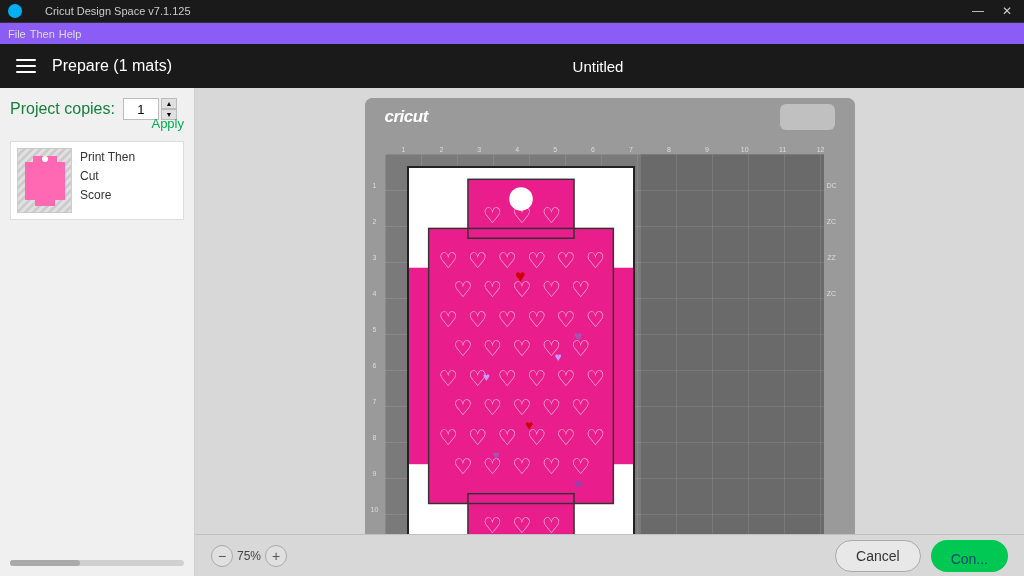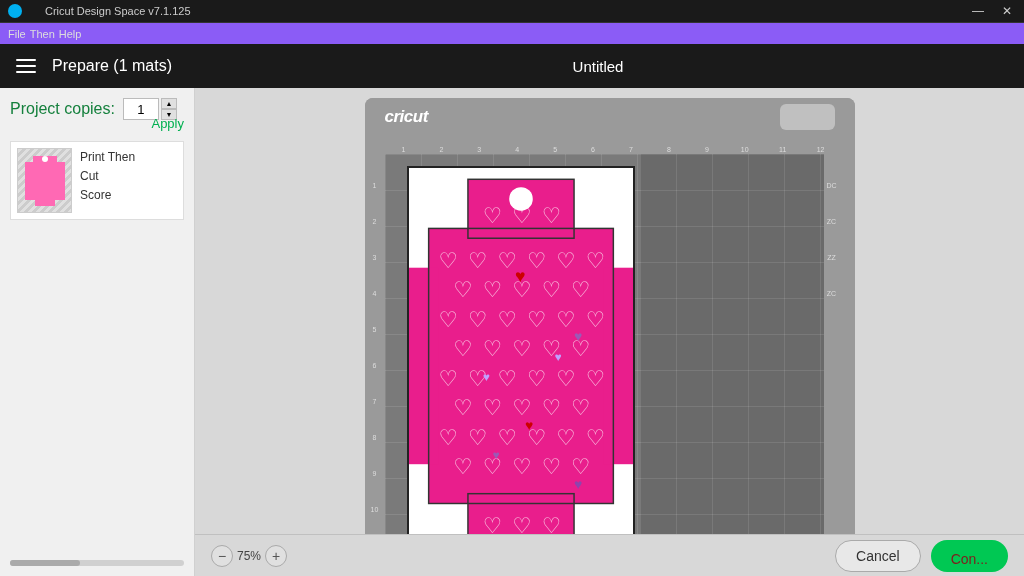--- a/index.html
+++ b/index.html
@@ -310,21 +310,21 @@
       color: #333;
     }
     .continue-btn {
       height: 32px;
       padding: 11px 20px;
       border-radius: 16px;
       border: none;
       background: #00c853;
       font-size: 14px;
       cursor: pointer;
-      color: #7f1d1d;
+      color: #0c4a6e;
       font-weight: 500;
     }
 
     
     .sidebar-scrollbar {
       height: 6px;
       background: #d0d0d0;
       border-radius: 3px;
       margin-top: auto;
       position: relative;

